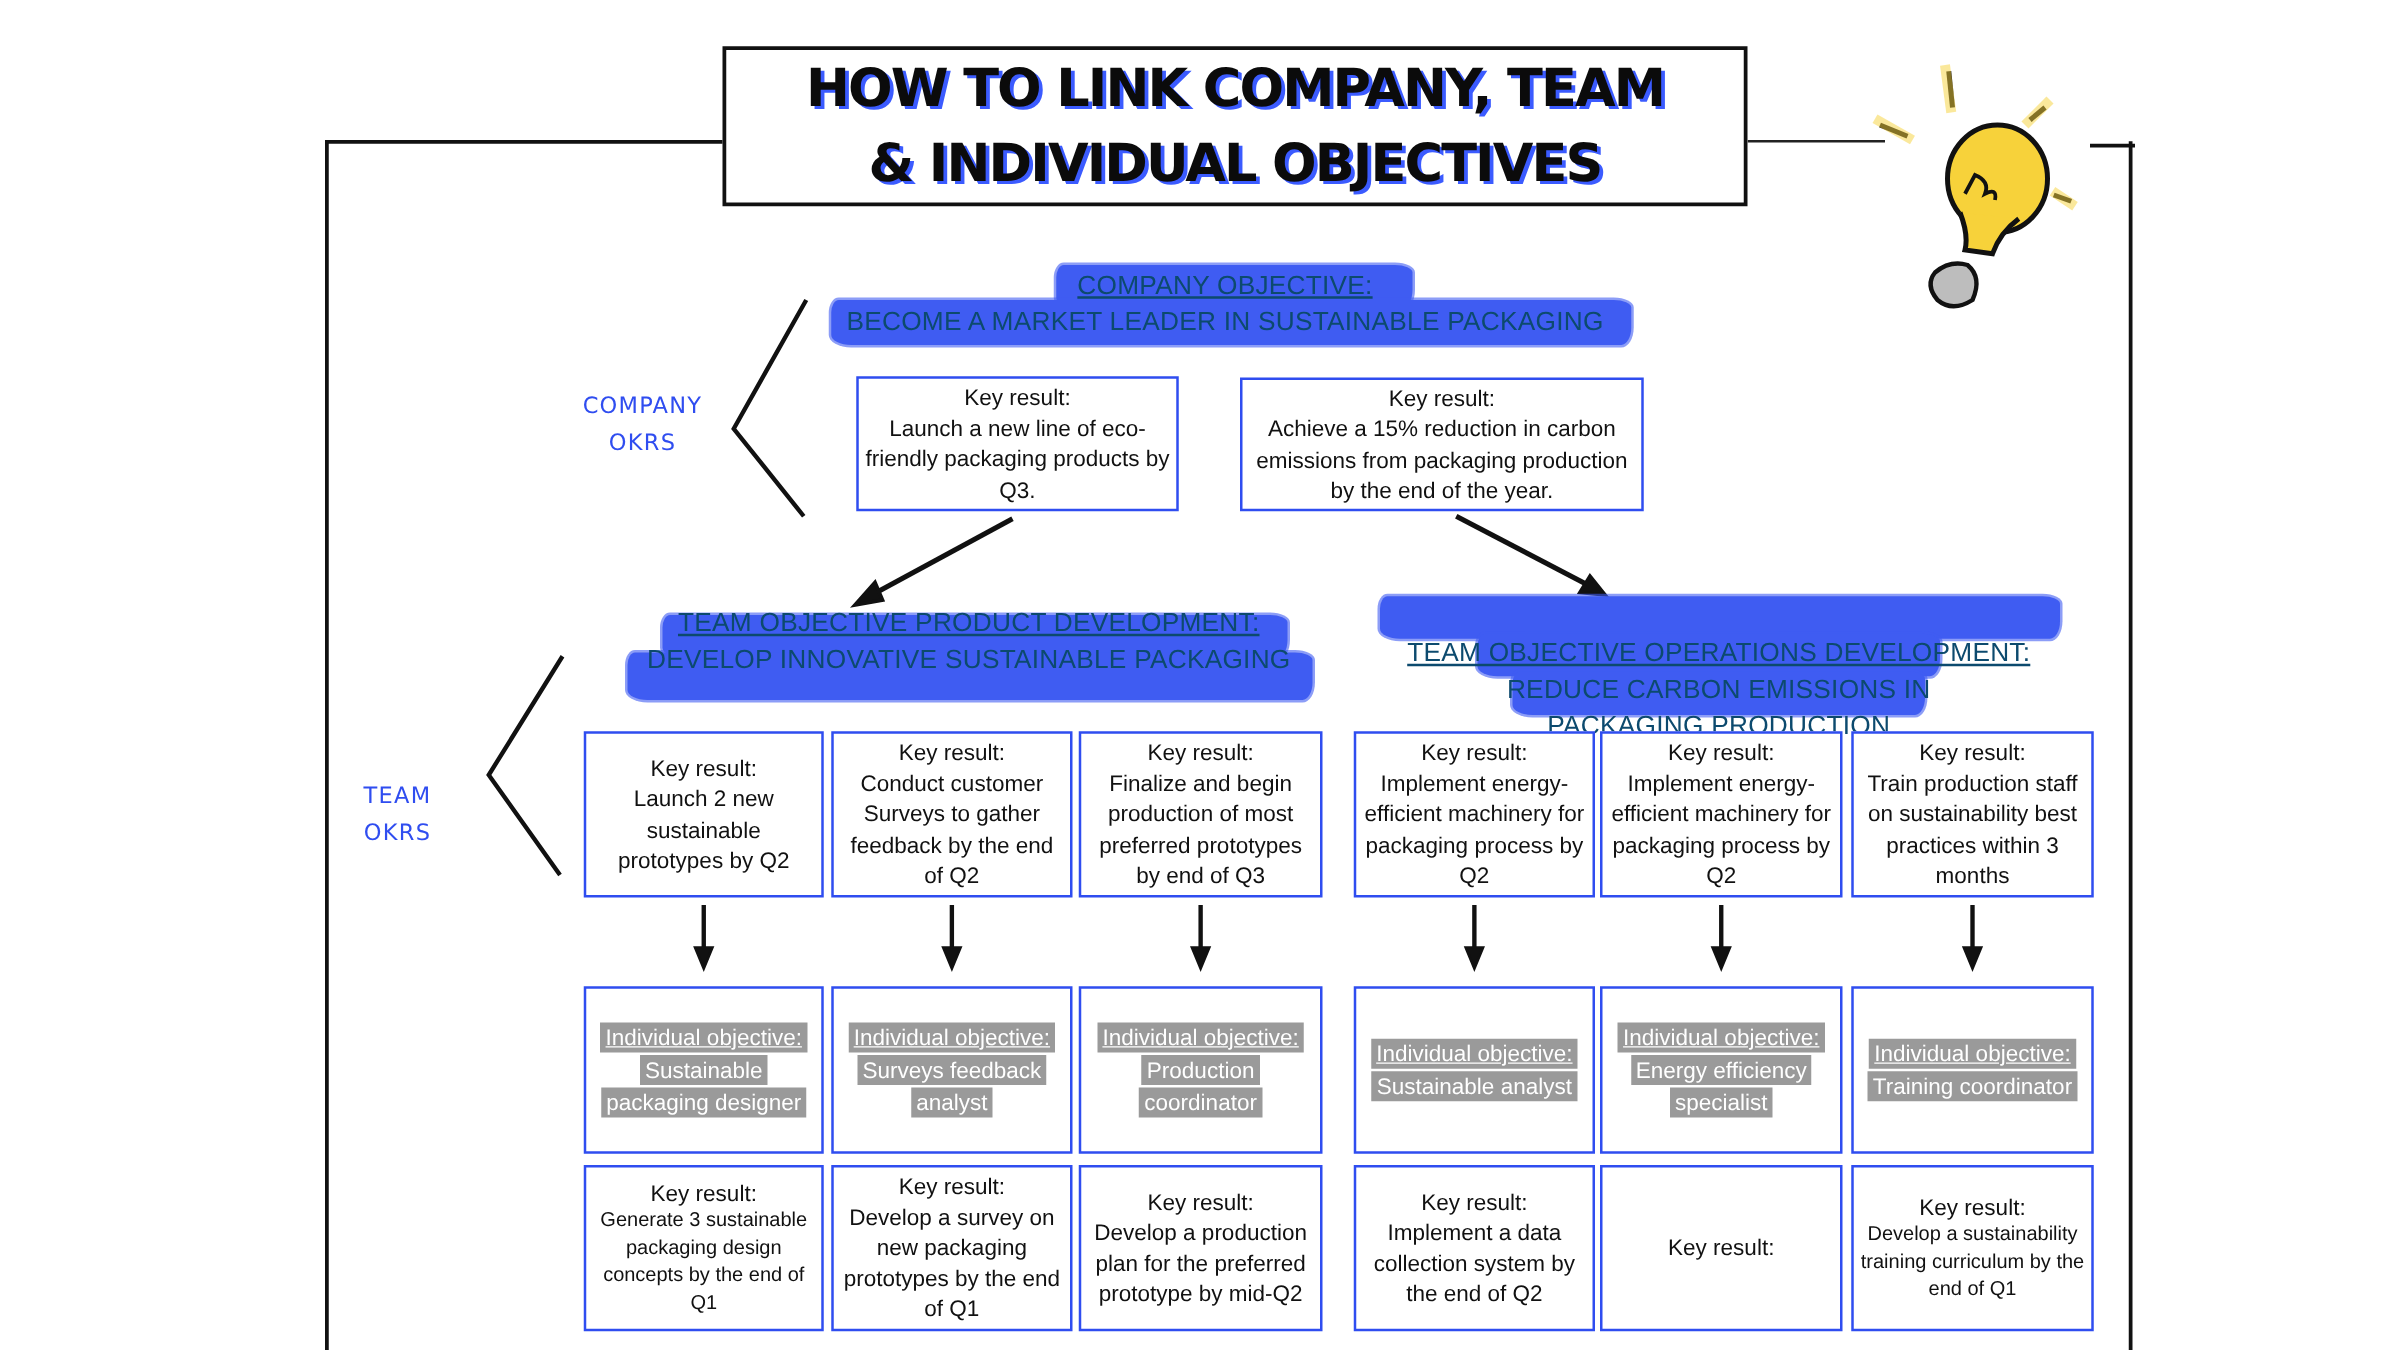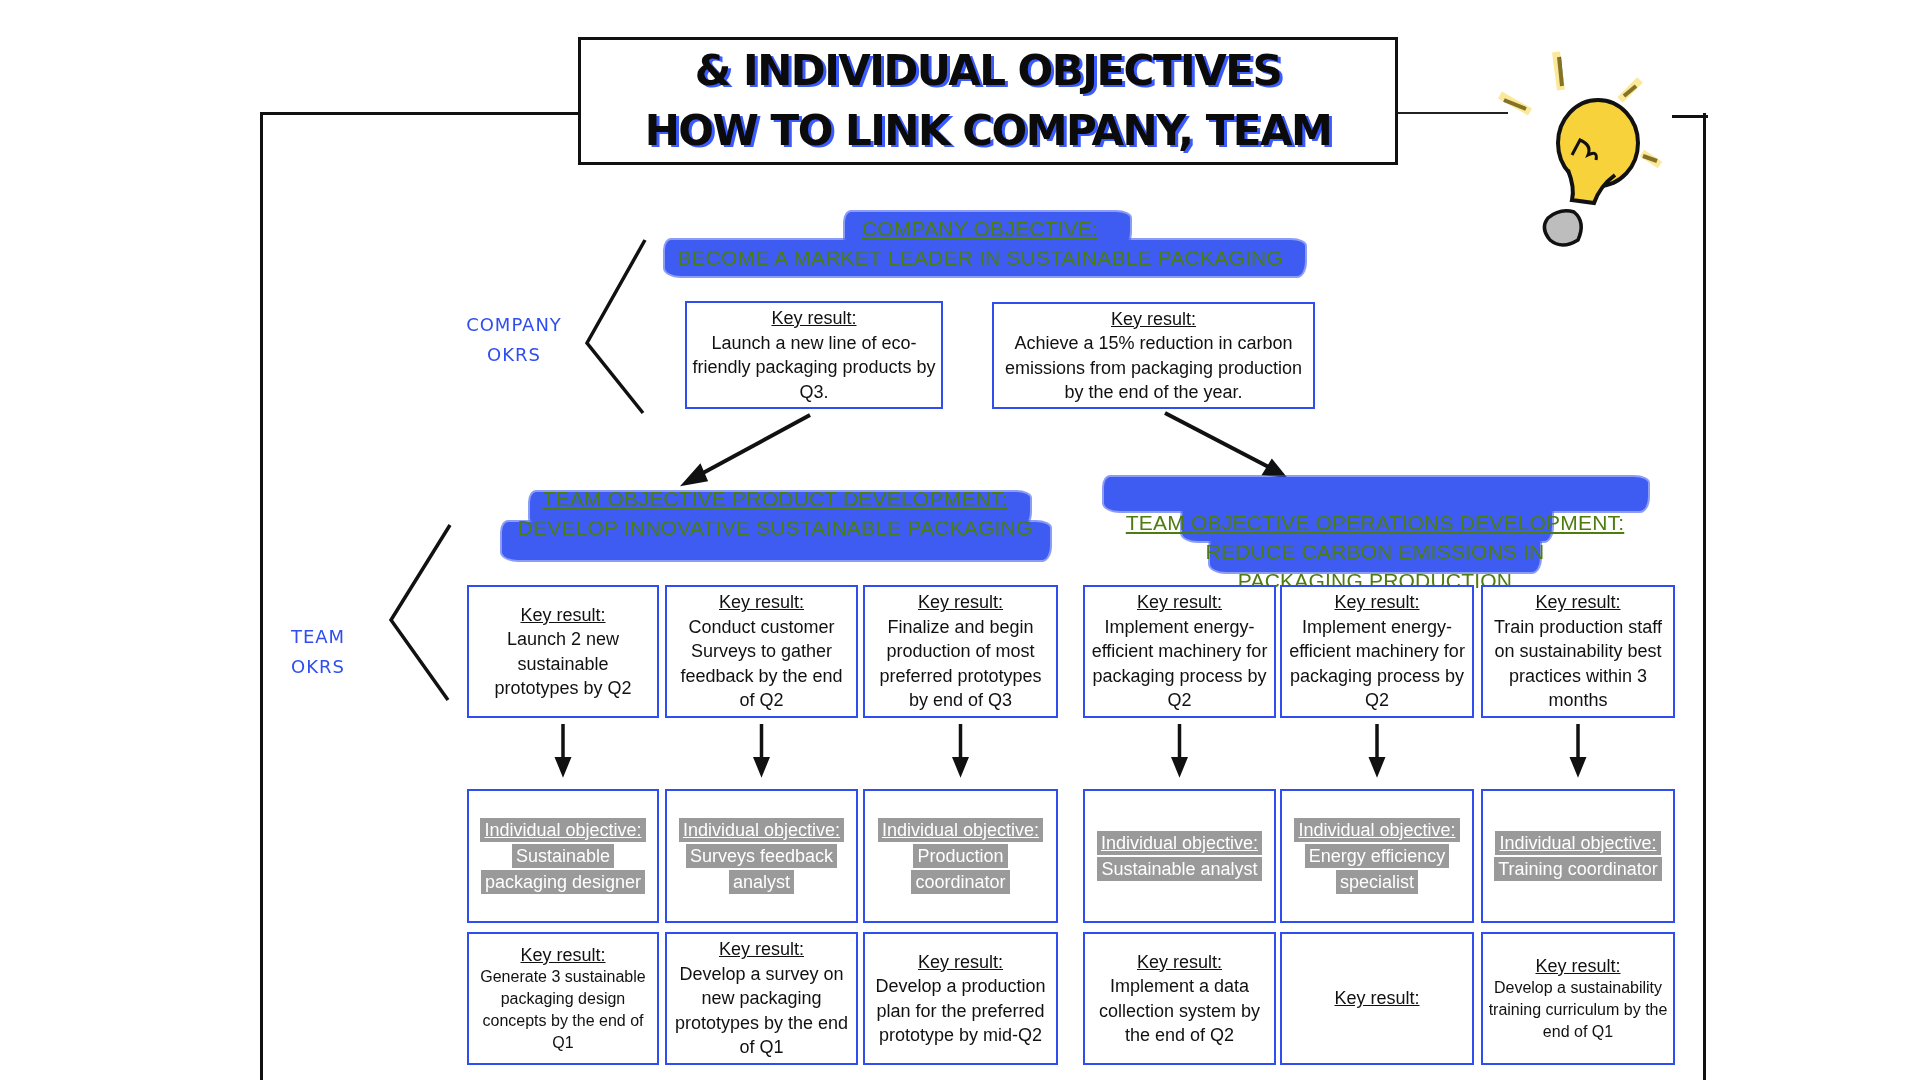--- a/index.html
+++ b/index.html
@@ -4,41 +4,41 @@
 <style>
   html, body { margin:0; padding:0; background:#ffffff; }
   body { width:1920px; height:1080px; position:relative; overflow:hidden; font-family:"Liberation Sans", sans-serif; color:#111; }
   .frame { position:absolute; left:260px; top:113px; width:1446px; height:970px; border:3px solid #111; border-top:none; box-sizing:border-box; }
   .frame-top-left { position:absolute; left:260px; top:112px; width:320px; height:3px; background:#111; }
   .frame-top-right { position:absolute; left:1398px; top:112px; width:110px; height:2px; background:#222; }
   .frame-top-right2 { position:absolute; left:1672px; top:115px; width:36px; height:3px; background:#111; }
   .title-box { position:absolute; left:578px; top:37px; width:820px; height:128px; border:3px solid #111; background:#fff; box-sizing:border-box; display:flex; flex-direction:column; align-items:center; justify-content:center; }
   .title-line { font-family:"DejaVu Sans", sans-serif; font-weight:900; font-size:42px; letter-spacing:-1.5px; color:#0b0b0b; text-shadow:3px 2px 0 #3b5bff; line-height:60px; }
   .brush { position:absolute; background:#3f5cf2; border-radius:6px 14px 8px 16px / 10px 6px 14px 8px; box-shadow: 0 0 0 2px rgba(63,92,242,0.6); }
-  .banner-text { position:absolute; color:#4d7c0f; font-family:"Liberation Sans", sans-serif; font-size:21px; text-align:center; line-height:29px; letter-spacing:0.2px; }
+  .banner-text { position:absolute; color:#0c4a6e; font-family:"Liberation Sans", sans-serif; font-size:21px; text-align:center; line-height:29px; letter-spacing:0.2px; }
   .banner-text .u { text-decoration:underline; }
   .box { position:absolute; border:2.5px solid #2f4df0; background:#fff; box-sizing:border-box; display:flex; flex-direction:column; align-items:center; justify-content:center; text-align:center; font-size:18px; line-height:24.5px; color:#111; padding:2px 4px; }
-  .box .kr-label { text-decoration:underline; }
+  .box .kr-label { }
   .ind-box { justify-content:center; }
   .ind-line { display:inline-block; background:#9a9a9a; color:#fff; padding:0 4px; font-size:18px; line-height:24px; margin:1px 0; }
   .ind-line.u { text-decoration:underline; }
   .side-label { position:absolute; color:#2f4df0; font-family:"DejaVu Sans", sans-serif; font-size:18px; text-align:center; line-height:30px; letter-spacing:1px; }
   svg.overlay { position:absolute; left:0; top:0; }
 </style>
 </head>
 <body>
 
 <div class="frame"></div>
 <div class="frame-top-left"></div>
 <div class="frame-top-right"></div>
 <div class="frame-top-right2"></div>
 
 <div class="title-box">
+  <div class="title-line">HOW TO LINK COMPANY, TEAM</div>
   <div class="title-line">&amp; INDIVIDUAL OBJECTIVES</div>
-  <div class="title-line">HOW TO LINK COMPANY, TEAM</div>
 </div>
 
 <svg class="overlay" width="1920" height="1080" style="pointer-events:none;">
   <g>
     <path d="M1558 100 L1545 120 L1620 185 L1640 165 Z" fill="none"></path>
     <ellipse cx="1598" cy="143" rx="40" ry="43" fill="#f7d23a" stroke="#111" stroke-width="4"></ellipse>
     <path d="M1568 170 Q1575 188 1572 200 L1594 203 Q1600 186 1615 175" fill="#f7d23a" stroke="#111" stroke-width="4"></path>
     <path d="M1572 155 L1580 140 Q1592 145 1588 155 Q1598 150 1596 160" fill="none" stroke="#111" stroke-width="3"></path>
     <path d="M1548 218 Q1560 208 1574 212 Q1586 222 1578 240 Q1562 250 1550 240 Q1540 228 1548 218 Z" fill="#bdbdbd" stroke="#111" stroke-width="3.5"></path>
     <line x1="1559" y1="57" x2="1562" y2="86" stroke="#111" stroke-width="4"></line>

